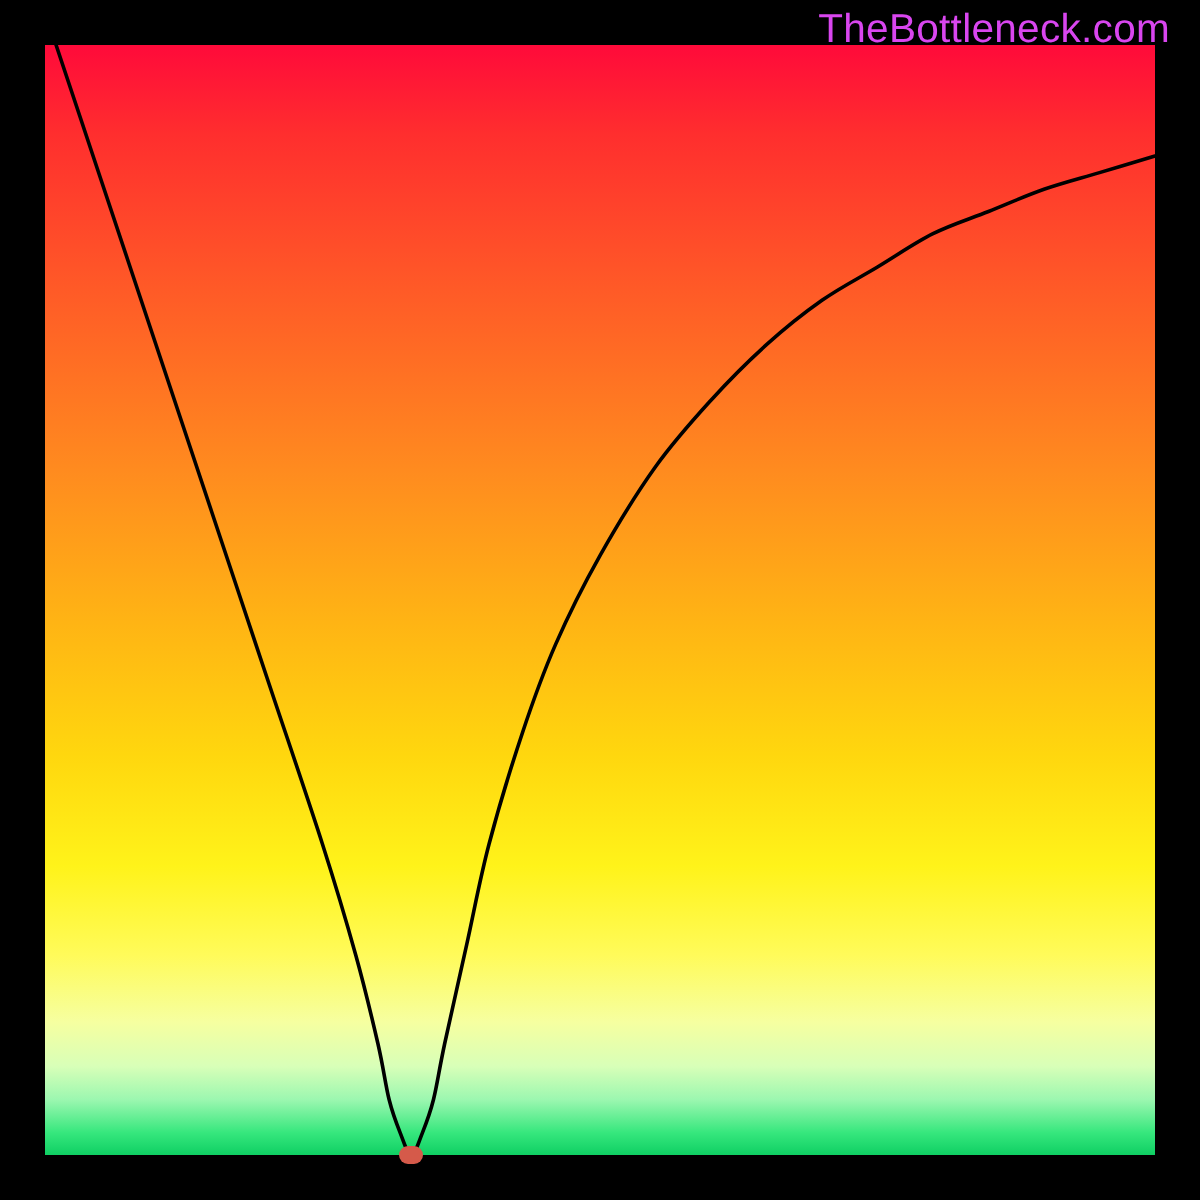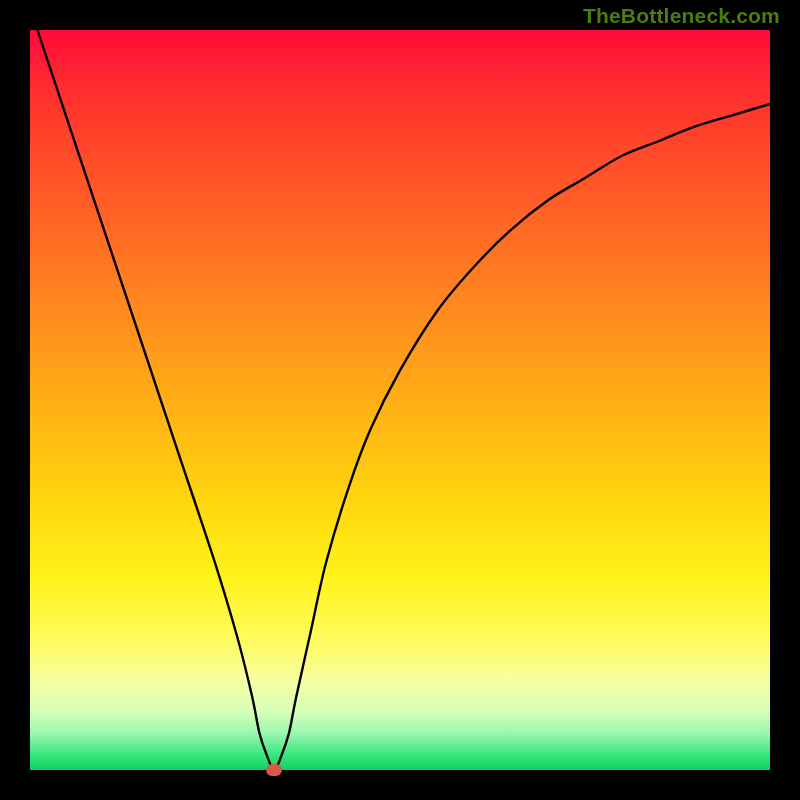--- a/index.html
+++ b/index.html
@@ -14,23 +14,23 @@
   .frame {
     position: relative;
     width: 800px;
     height: 800px;
     background: #000;
   }
   .watermark {
     position: absolute;
     top: 4px;
     right: 20px;
-    color: #4d7c0f;
-    font-size: 21px;
-    font-weight: 700;
+    color: #d946ef;
+    font-size: 27px;
+    font-weight: 400;
     letter-spacing: 0.2px;
     z-index: 10;
     user-select: none;
   }
   .plot-area {
     position: absolute;
     left: 30px;
     top: 30px;
     width: 740px;
     height: 740px;

